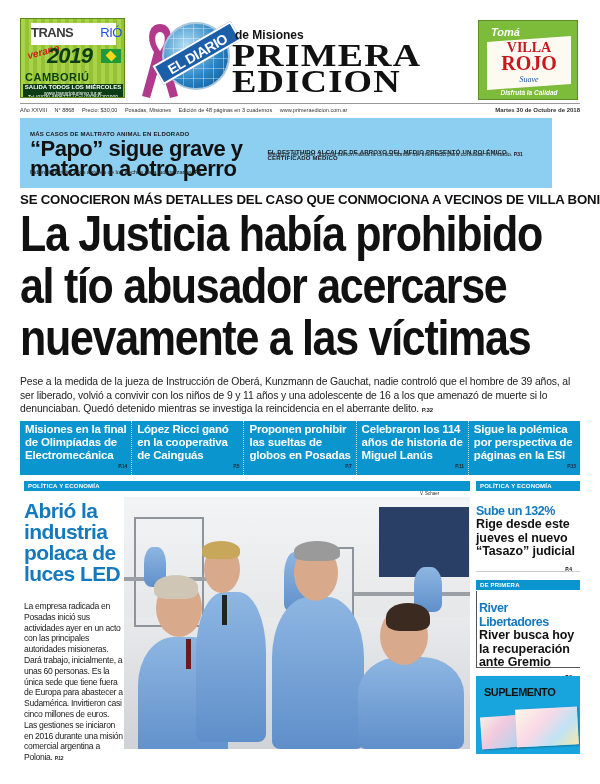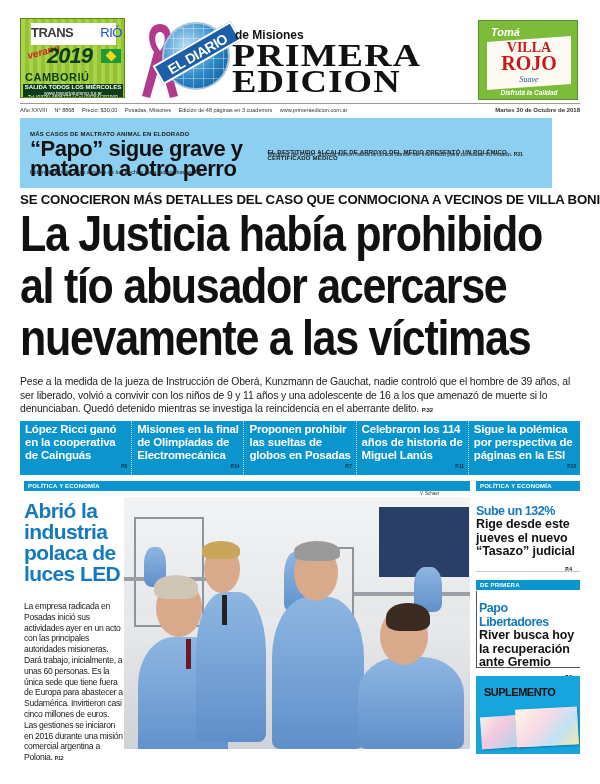--- a/index.html
+++ b/index.html
@@ -229,22 +229,22 @@
 
 <div class="overline">SE CONOCIERON MÁS DETALLES DEL CASO QUE CONMOCIONA A VECINOS DE VILLA BONITA</div>
 <h1 class="main-head">
   <div>La Justicia había prohibido</div>
   <div>al tío abusador acercarse</div>
   <div>nuevamente a las víctimas</div>
 </h1>
 <p class="lede"><span>Pese a la medida de la jueza de Instrucción de Oberá, Kunzmann de Gauchat, nadie controló que el hombre de 39 años, al ser liberado, volvió a convivir con los niños de 9 y 11 años y una adolescente de 16 a los que amenazó de muerte si lo denunciaban. Quedó detenido mientras se investiga la reincidencia en el aberrante delito.</span> <b>P.32</b></p>
 
 <nav class="strip">
+  <div class="strip-item"><span>Misiones en la final de Olimpíadas de Electromecánica</span><span class="pg">P.14</span></div>
   <div class="strip-item"><span>López Ricci ganó en la cooperativa de Cainguás</span><span class="pg">P.5</span></div>
-  <div class="strip-item"><span>Misiones en la final de Olimpíadas de Electromecánica</span><span class="pg">P.14</span></div>
   <div class="strip-item"><span>Proponen prohibir las sueltas de globos en Posadas</span><span class="pg">P.7</span></div>
   <div class="strip-item"><span>Celebraron los 114 años de historia de Miguel Lanús</span><span class="pg">P.11</span></div>
   <div class="strip-item"><span>Sigue la polémica por perspectiva de páginas en la ESI</span><span class="pg">P.15</span></div>
 </nav>
 
 <div class="sec-label" style="left:24px; top:481px; width:446px;">POLÍTICA Y ECONOMÍA</div>
 <div class="lead-story-title">Abrió la industria polaca de luces LED</div>
 <div class="lead-story-body"><span>La empresa radicada en Posadas inició sus actividades ayer en un acto con las principales autoridades misioneras. Dará trabajo, inicialmente, a unas 60 personas. Es la única sede que tiene fuera de Europa para abastecer a Sudamérica. Invirtieron casi cinco millones de euros. Las gestiones se iniciaron en 2016 durante una misión comercial argentina a Polonia.</span> <b>P.12</b></div>
 <div class="photo-credit">V. Schaer</div>
 
@@ -282,21 +282,21 @@
 
 <div class="sec-label" style="left:476px; top:481px; width:104px;">POLÍTICA Y ECONOMÍA</div>
 <article class="rbox" style="top:494px; height:78px;">
   <div class="kick-blue">Sube un 132%</div>
   <div class="rhead">Rige desde este jueves el nuevo “Tasazo” judicial</div>
   <div class="pg">P.4</div>
 </article>
 
 <div class="sec-label" style="left:476px; top:580px; width:104px;">DE PRIMERA</div>
 <article class="rbox rbox2" style="top:591px; height:77px;">
-  <div class="kick-blue">Papo Libertadores</div>
+  <div class="kick-blue">River Libertadores</div>
   <div class="rhead">River busca hoy la recuperación ante Gremio</div>
   <div class="pg" style="margin-top:4px;">P.2</div>
 </article>
 
 <aside class="suplemento">
   <div class="title">SUPLEMENTO</div>
   <div class="mag1"></div>
   <div class="mag2"></div>
 </aside>
 

